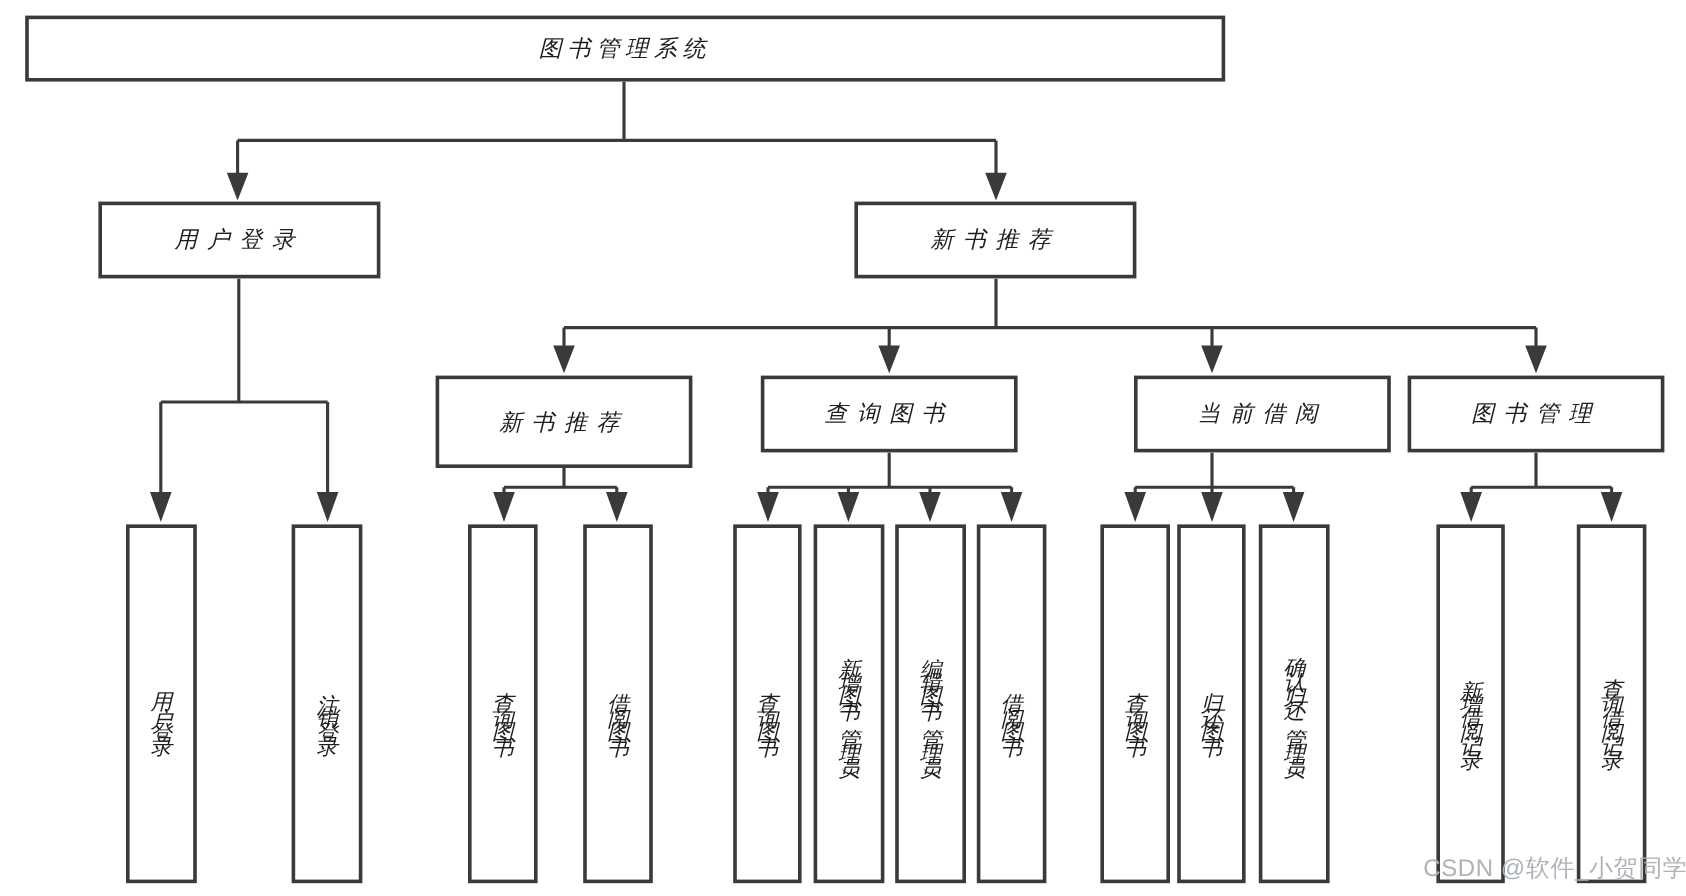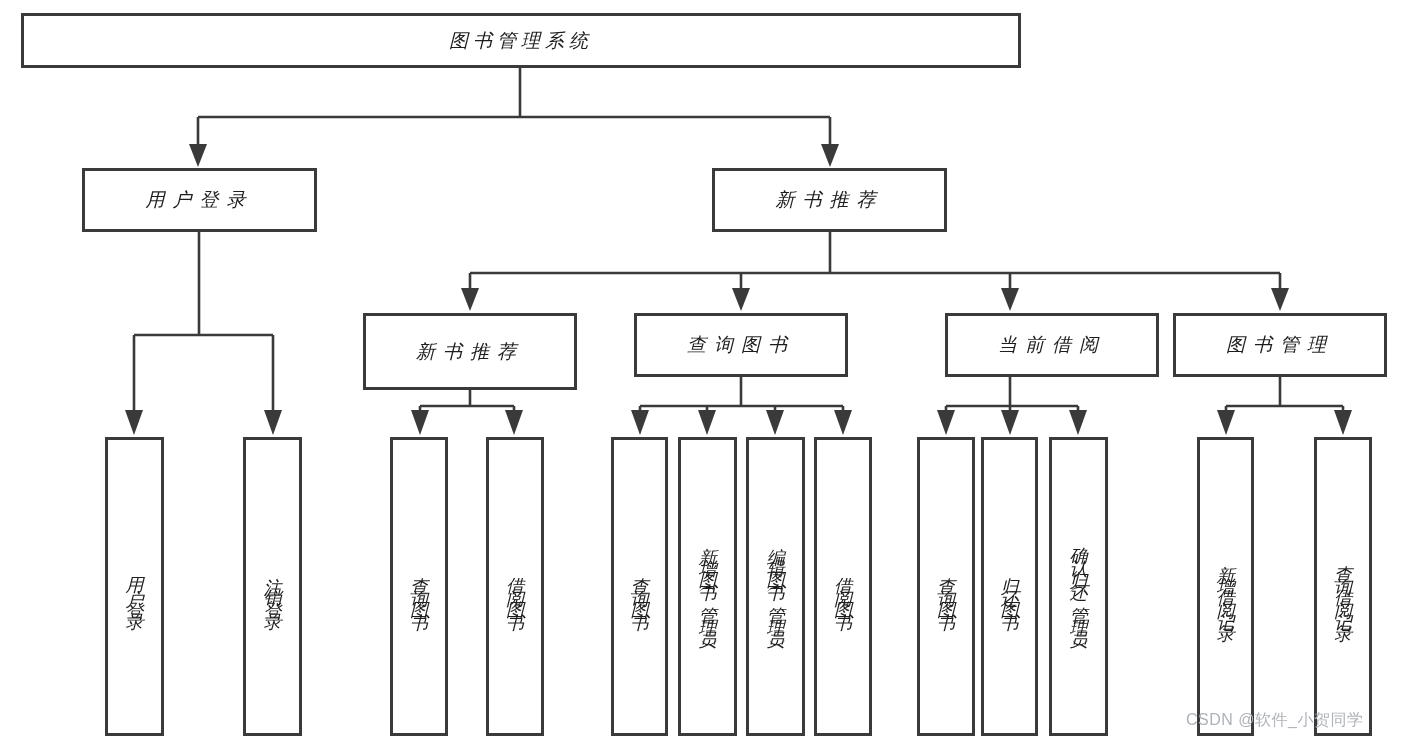--- a/index.html
+++ b/index.html
@@ -36,21 +36,21 @@
   .node.v{font-size:18px;}
   .node.v .lbl{
     writing-mode:vertical-lr;
     letter-spacing:12px;
     line-height:1;
     white-space:nowrap;
   }
   .watermark{
     position:absolute;
     left:1186px;top:710px;
-    font-size:16px;
+    font-size:20px;
     letter-spacing:0.5px;
     color:var(--watermark);
     z-index:10;
     white-space:nowrap;
   }
 </style>
 </head>
 <body>
 
 <div class="canvas">

